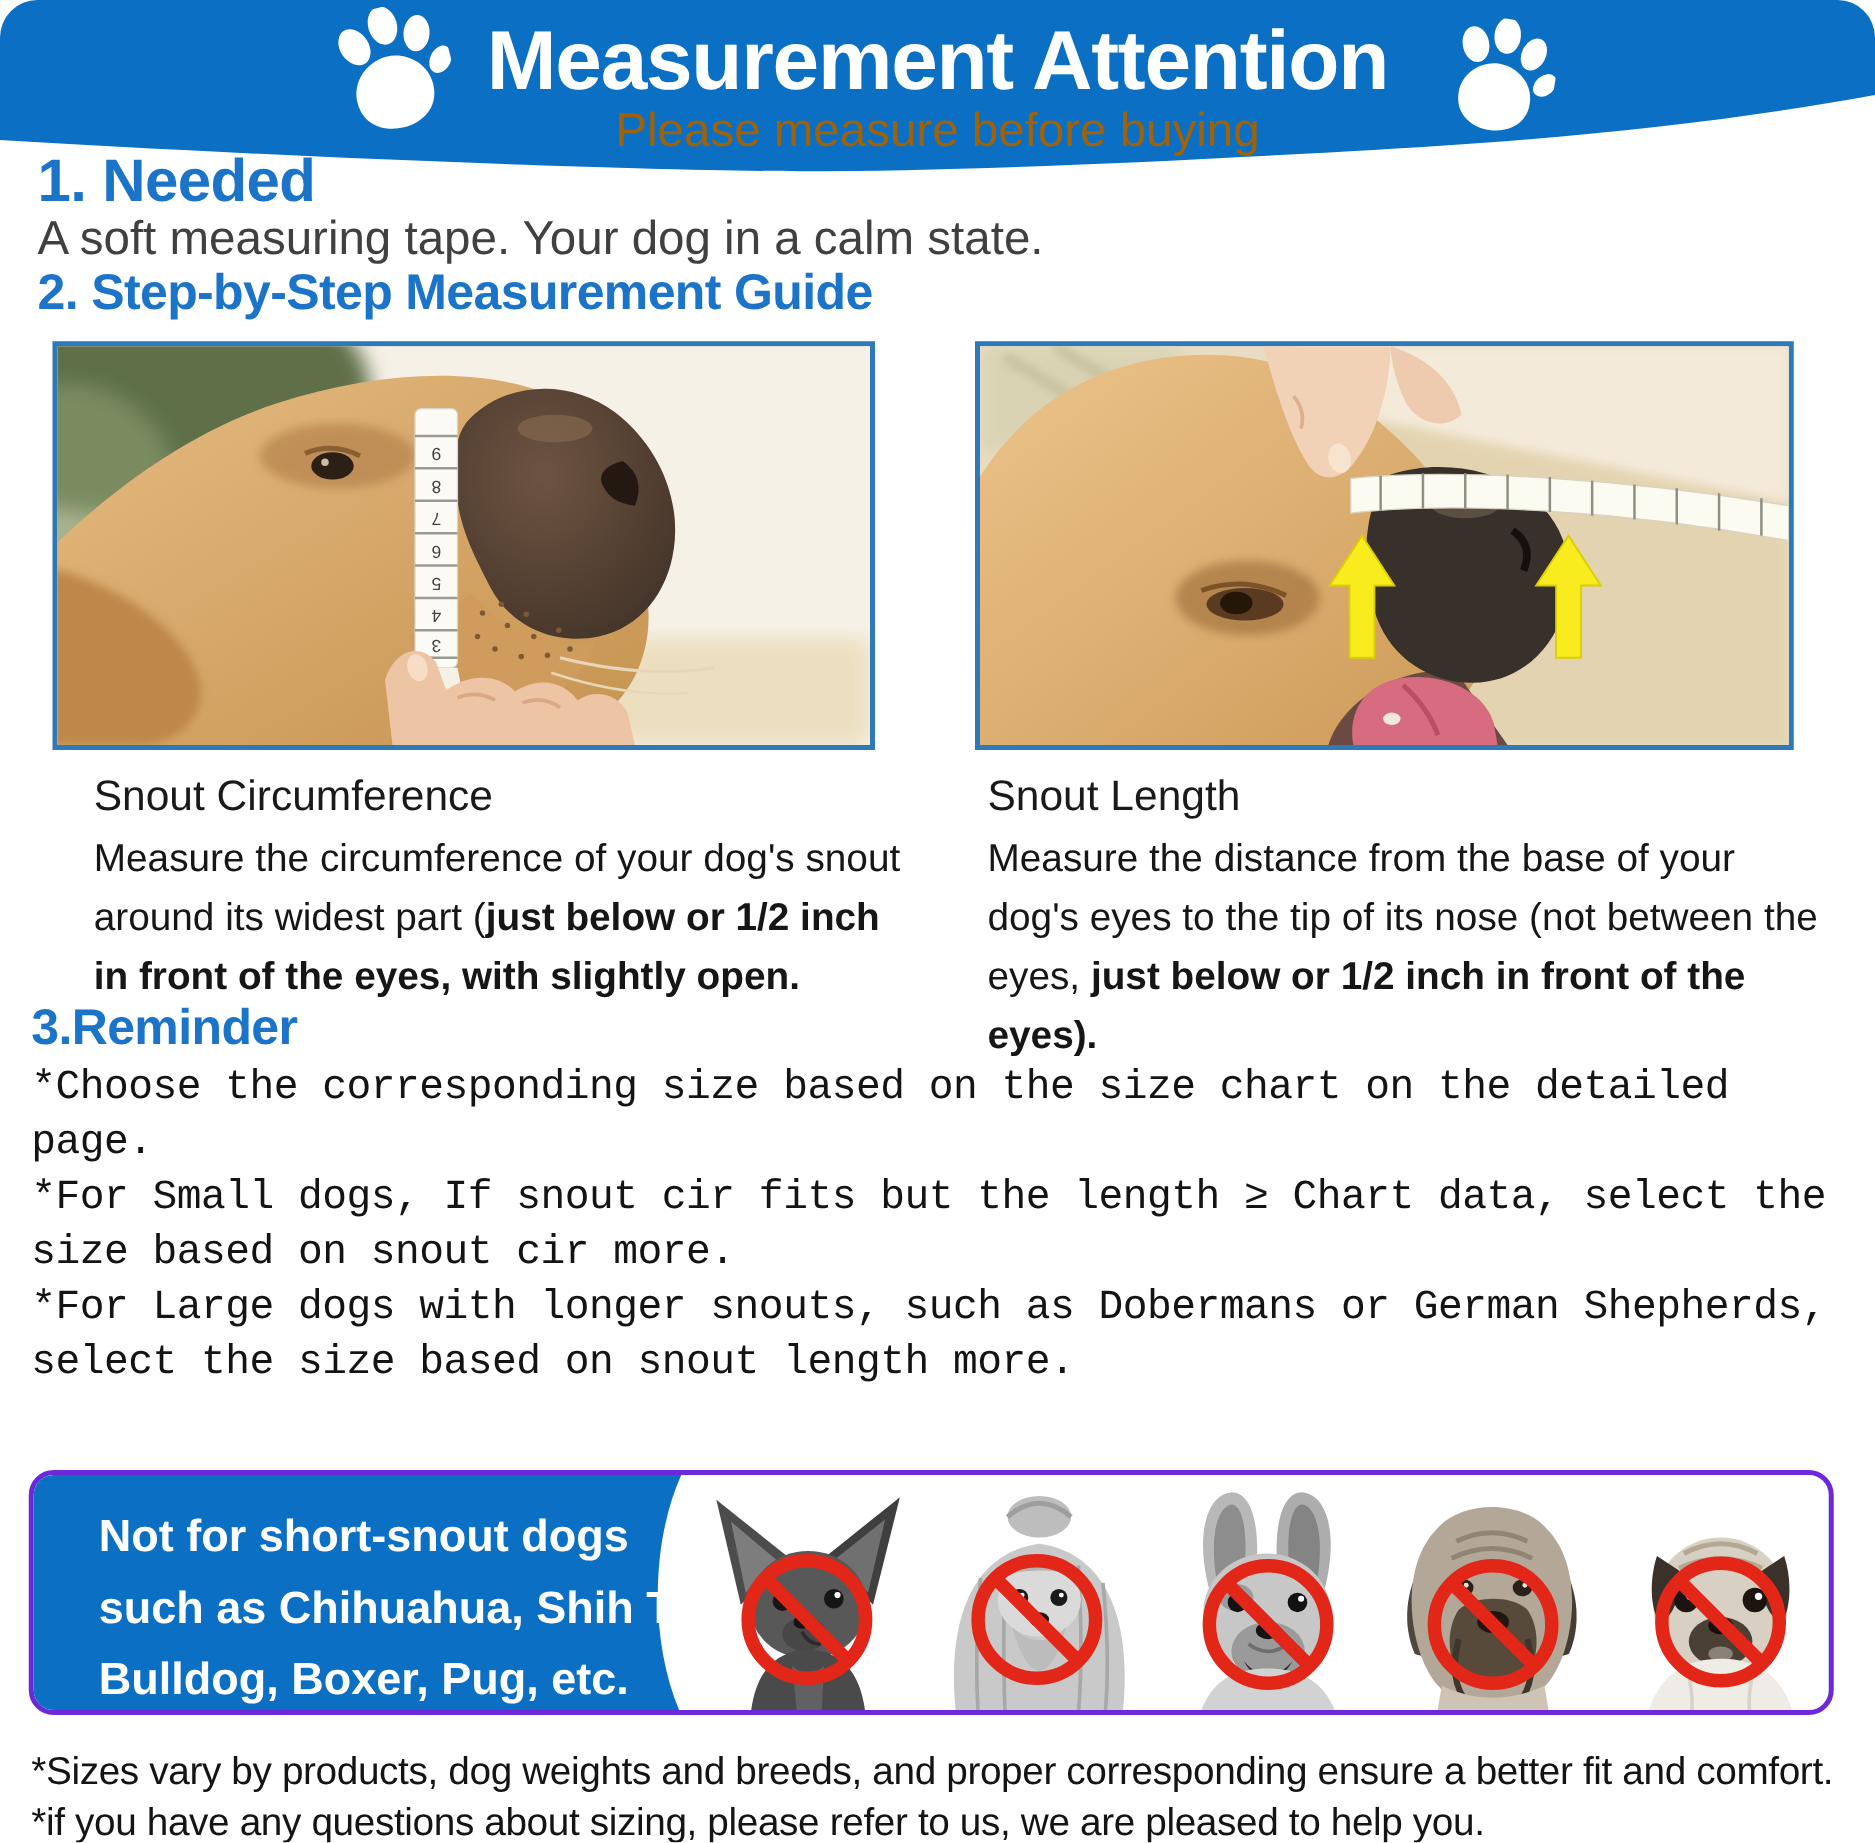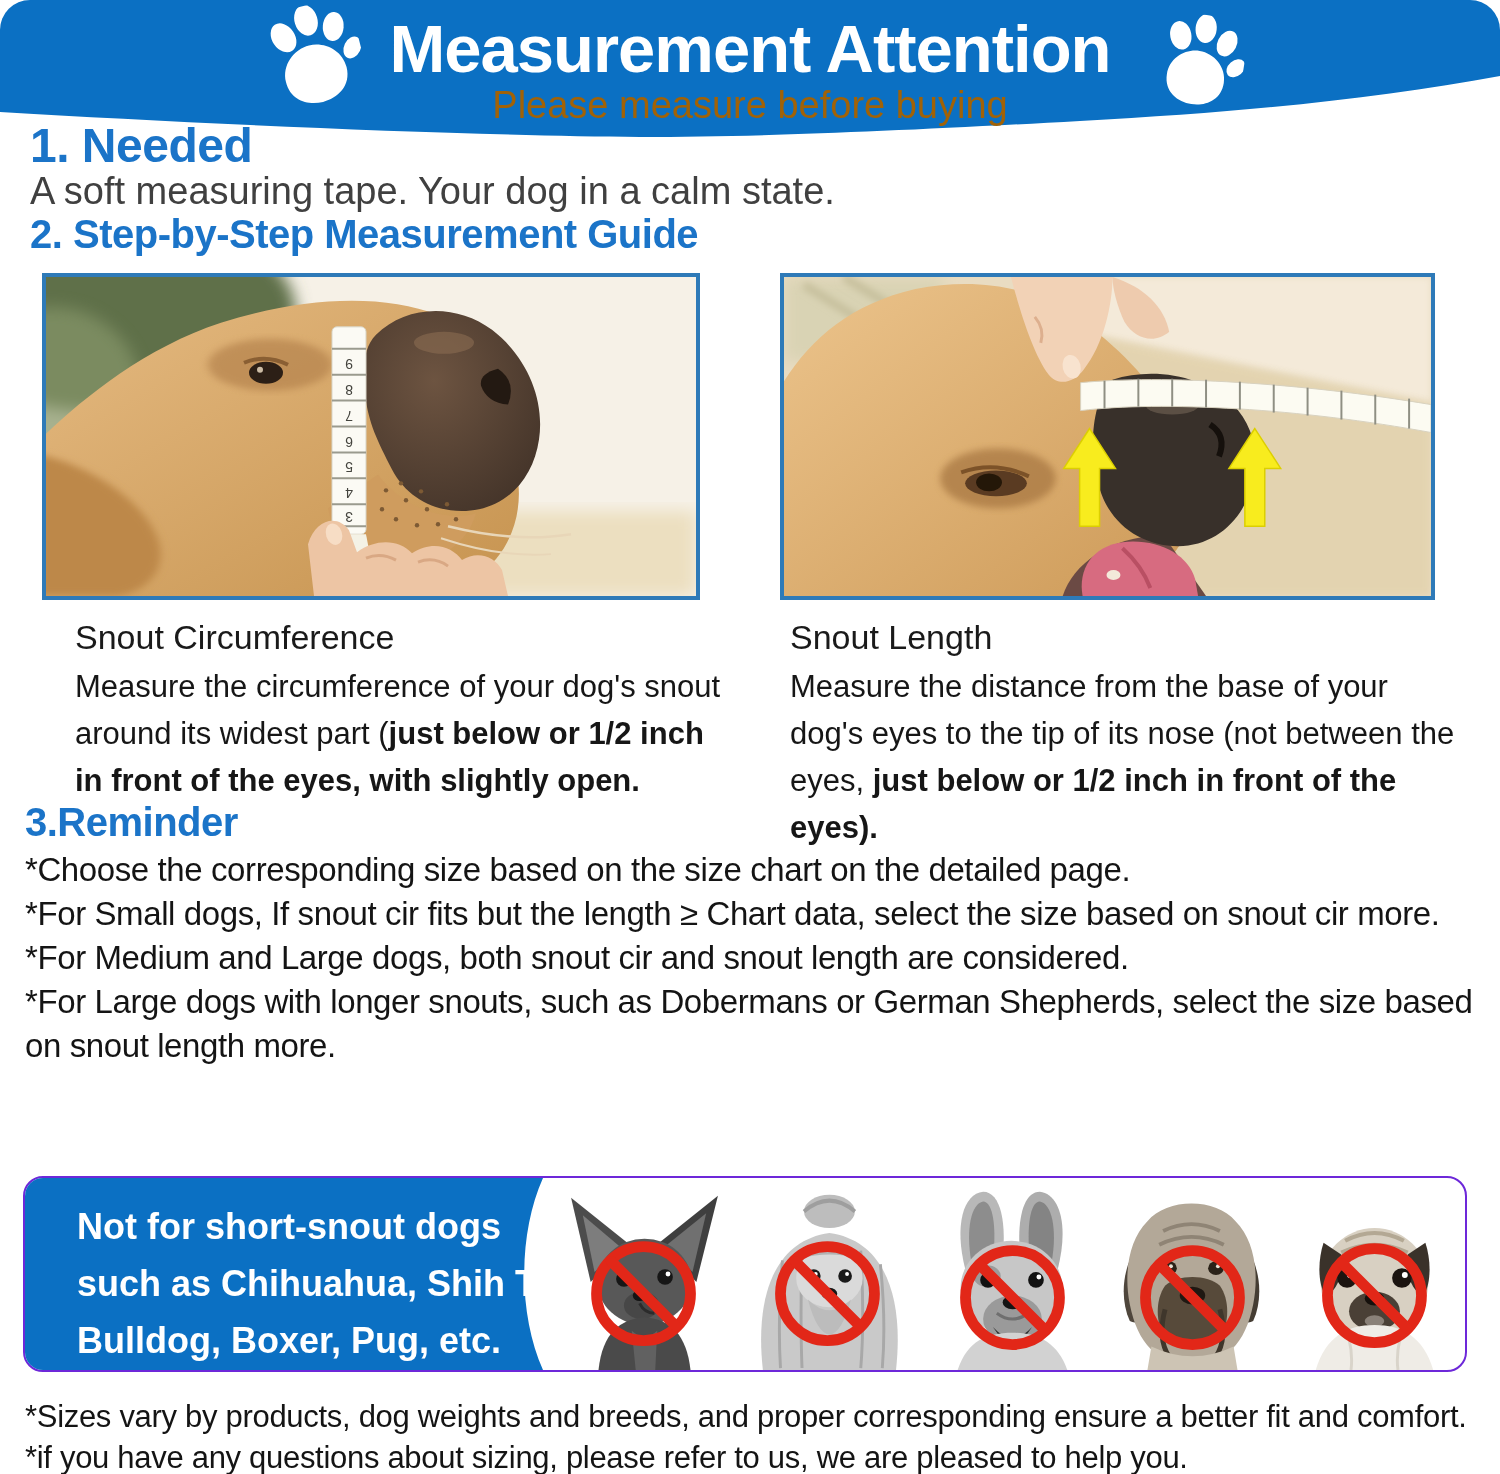--- a/index.html
+++ b/index.html
@@ -30,25 +30,25 @@
   
   .caption{position:absolute;top:618px;color:#161616;}
   #cap-left{left:75px;width:648px;}
   #cap-right{left:790px;width:672px;}
   .cap-title{font-size:34px;font-weight:normal;margin:0 0 6px 0;color:#1a1a1a;}
   .cap-body{font-size:31px;line-height:47px;margin:0;}
   .cap-body b{font-weight:bold;}
 
   
   #bullets{position:absolute;left:25px;top:848px;width:1460px;}
-  #bullets p{margin:0;font-size:33px;line-height:44px;color:#141414;letter-spacing:-0.4px;}
+  #bullets p{margin:0;font-size:33px;line-height:44px;color:#141414;letter-spacing:-0.4px;font-family:Liberation Mono, monospace;}
 
   
   #warn-box{position:absolute;left:23px;top:1176px;width:1444px;height:196px;background:#fff;
-    border:2px solid #6d28d9;border-radius:20px;box-sizing:border-box;overflow:hidden;}
+    border:4px solid #6d28d9;border-radius:20px;box-sizing:border-box;overflow:hidden;}
   #warn-blue{position:absolute;left:0;top:0;width:540px;height:192px;display:block;}
   #warn-text{position:absolute;left:52px;top:20px;color:#ffffff;font-weight:bold;font-size:36px;line-height:57px;}
   .dog{position:absolute;top:6px;width:175px;height:186px;}
   .dog svg{width:100%;height:100%;display:block;}
   #dog-1{left:532px;} #dog-2{left:714px;} #dog-3{left:899px;} #dog-4{left:1079px;} #dog-5{left:1261px;}
 
   
   #footnotes{position:absolute;left:25px;top:1396px;width:1465px;}
   #footnotes p{margin:0;font-size:31px;line-height:41px;color:#141414;letter-spacing:-0.3px;}
 </style>
@@ -223,21 +223,20 @@
   </div>
   <div id="cap-right" class="caption">
     <p class="cap-title">Snout Length</p>
     <p class="cap-body"><span>Measure the distance from the base of your dog's eyes to the tip of its nose (not between the eyes, </span><b>just below or 1/2 inch in front of the eyes</b><b>).</b></p>
   </div>
 
   <div id="h-reminder" class="blue-h">3.Reminder</div>
   <div id="bullets">
     <p>*Choose the corresponding size based on the size chart on the detailed page.</p>
     <p>*For Small dogs, If snout cir fits but the length ≥ Chart data, select the size based on snout cir more.</p>
-    <p>*For Medium and Large dogs, both snout cir and snout length are considered.</p>
     <p>*For Large dogs with longer snouts, such as Dobermans or German Shepherds, select the size based on snout length more.</p>
   </div>
 
   <div id="warn-box">
     <svg id="warn-blue" viewBox="0 0 540 192" preserveAspectRatio="none">
       <path d="M0,0 H518 C 493,56 493,136 518,192 H0 Z" fill="#0b70c3"></path>
     </svg>
     <div id="warn-text">
       <div>Not for short-snout dogs</div>
       <div>such as Chihuahua, Shih Tzu,</div>

